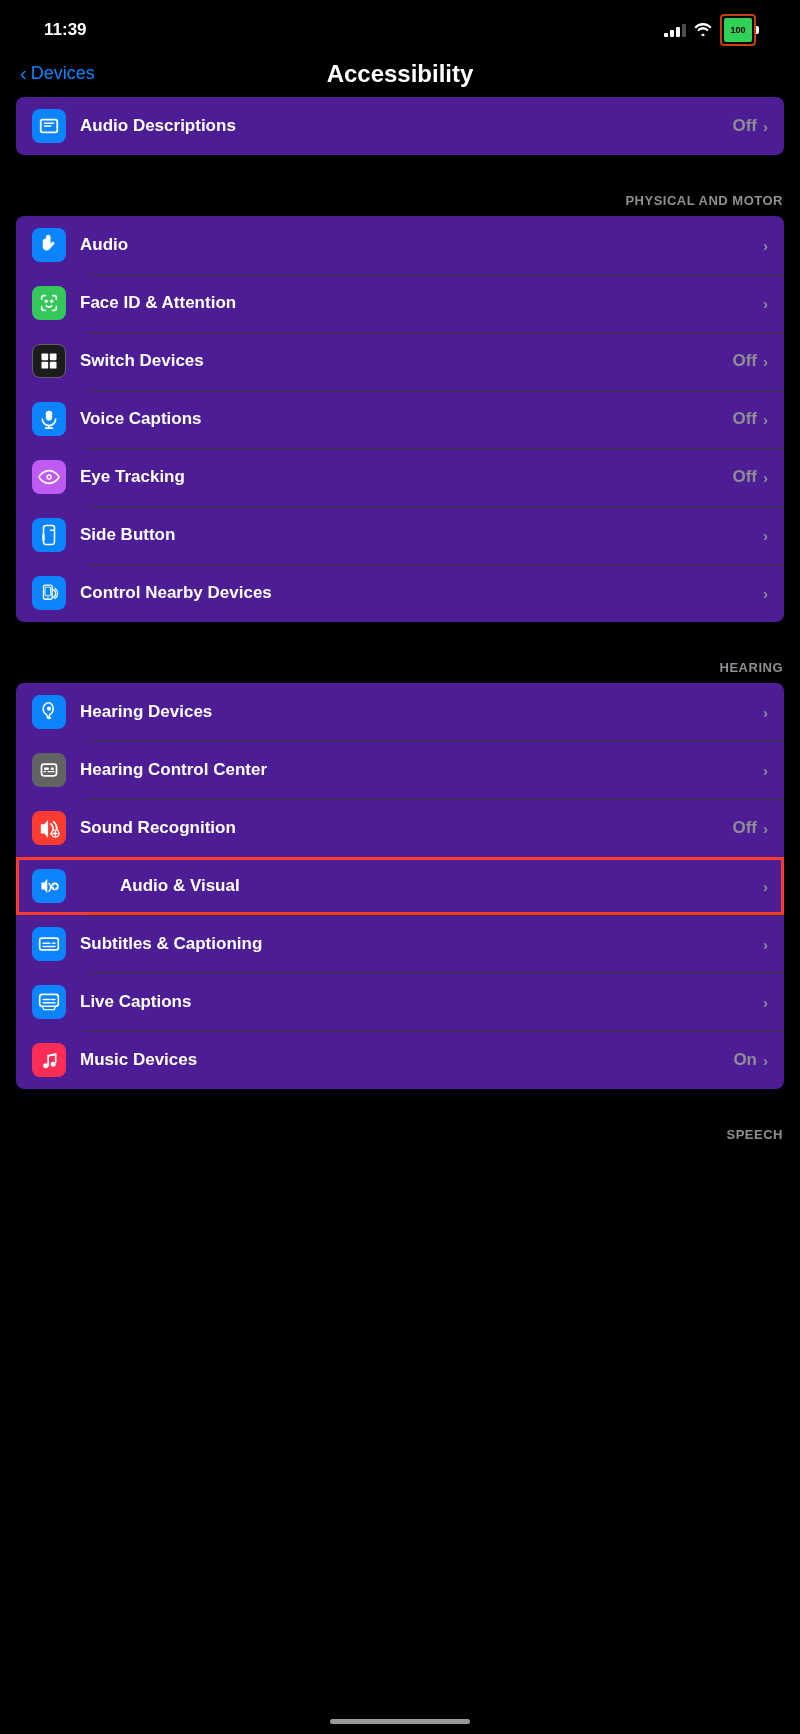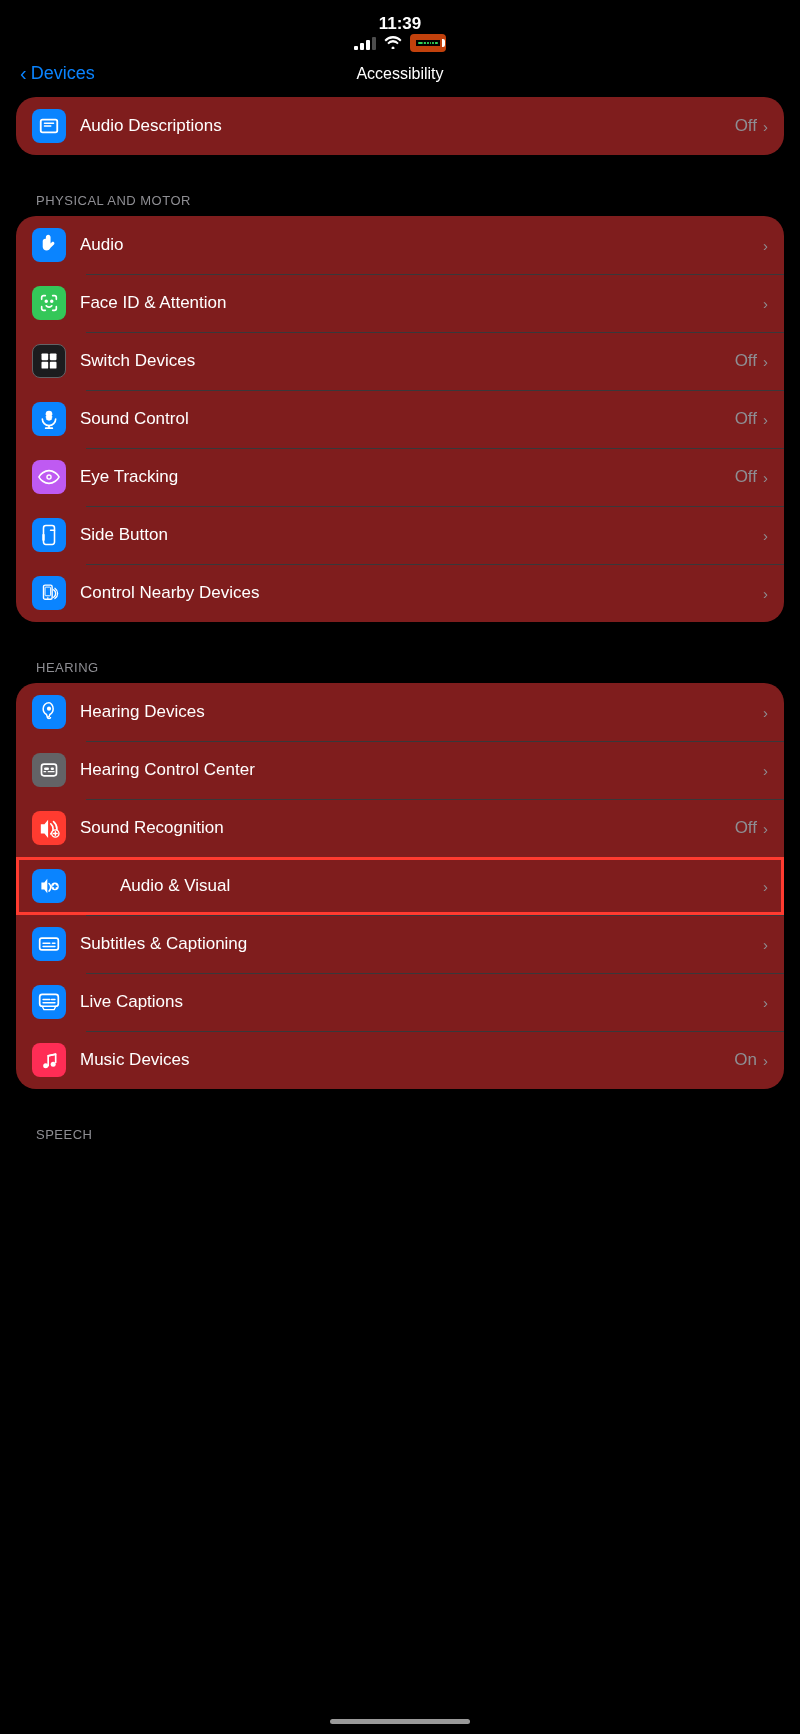--- a/index.html
+++ b/index.html
@@ -13,21 +13,20 @@
       overflow-x: hidden;
     }
 
     
     .status-bar {
       display: flex;
       justify-content: space-between;
       align-items: center;
       padding: 14px 44px 8px;
       height: 54px;
-      flex-direction: column;
     }
     .status-time {
       font-size: 17px;
       font-weight: 600;
       color: #fff;
     }
     .status-icons {
       display: flex;
       align-items: center;
       gap: 8px;
@@ -46,24 +45,24 @@
     .wifi-icon {
       font-size: 14px;
       color: #fff;
     }
     .battery-container {
       display: flex;
       align-items: center;
       gap: 3px;
     }
     .battery-box {
-      border: 6px solid #c2410c;
+      border: 2px solid #c2410c;
       border-radius: 4px;
       width: 36px;
-      height: 18px;
+      height: 32px;
       position: relative;
       display: flex;
       align-items: center;
       padding: 2px;
     }
     .battery-box::after {
       content: '';
       position: absolute;
       right: -5px;
       top: 50%;
@@ -105,41 +104,43 @@
       cursor: pointer;
     }
     .back-chevron {
       font-size: 20px;
       font-weight: 300;
     }
     .nav-title {
       position: absolute;
       left: 50%;
       transform: translateX(-50%);
-      font-size: 16px;
-      font-weight: 400;
+      font-size: 24px;
+      font-weight: 700;
       color: #fff;
     }
 
     
     .section-header {
-      padding: 18px 36px 8px;
+      padding: 18px 17px 8px;
       font-size: 13px;
-      font-weight: 400;
+      font-weight: 700;
       color: #8e8e93;
       letter-spacing: 0.5px;
       text-transform: uppercase;
+      text-align: right;
     }
 
     
     .settings-group {
-      background: #7f1d1d;
-      border-radius: 20px;
+      background: #4c1d95;
+      border-radius: 8px;
       margin: 0 16px;
       overflow: hidden;
+      font-weight: bold;
     }
 
     .settings-row {
       display: flex;
       align-items: center;
       padding: 12px 16px;
       min-height: 58px;
       position: relative;
       cursor: pointer;
     }
@@ -326,21 +327,21 @@
     <div class="row-icon" style="background:#0a84ff;">
       <svg width="20" height="22" viewBox="0 0 24 24" fill="white">
         <rect x="8" y="2" width="8" height="12" rx="4" fill="white"></rect>
         <path d="M4 12a8 8 0 0 0 16 0" fill="none" stroke="white" stroke-width="2" stroke-linecap="round"></path>
         <line x1="12" y1="20" x2="12" y2="23" stroke="white" stroke-width="2" stroke-linecap="round"></line>
         <line x1="8" y1="23" x2="16" y2="23" stroke="white" stroke-width="2" stroke-linecap="round"></line>
         <path d="M7 8h1M16 8h1M7 11h1M16 11h1" stroke="#0a84ff" stroke-width="1.5" stroke-linecap="round"></path>
       </svg>
     </div>
     <div class="row-content">
-      <span class="row-label">Sound Control</span>
+      <span class="row-label">Voice Captions</span>
       <div class="row-right">
         <span>Off</span>
         <span class="chevron">›</span>
       </div>
     </div>
   </div>
 
   <div class="settings-row">
     <div class="row-icon" style="background:#bf5af2;">
       <svg width="22" height="16" viewBox="0 0 24 16" fill="white">

